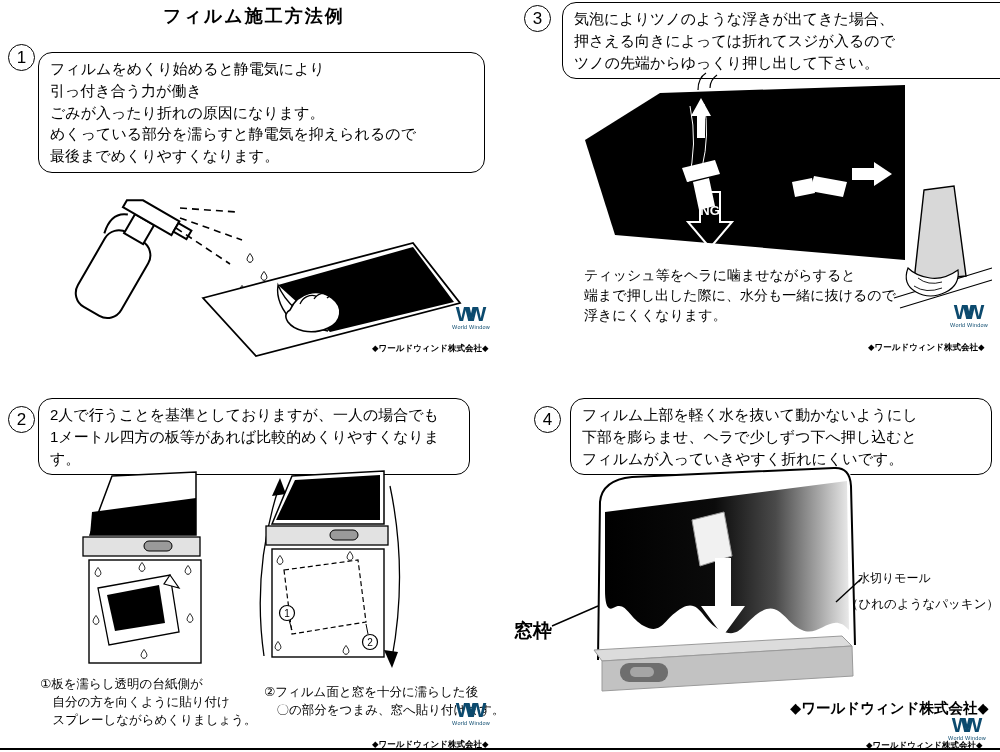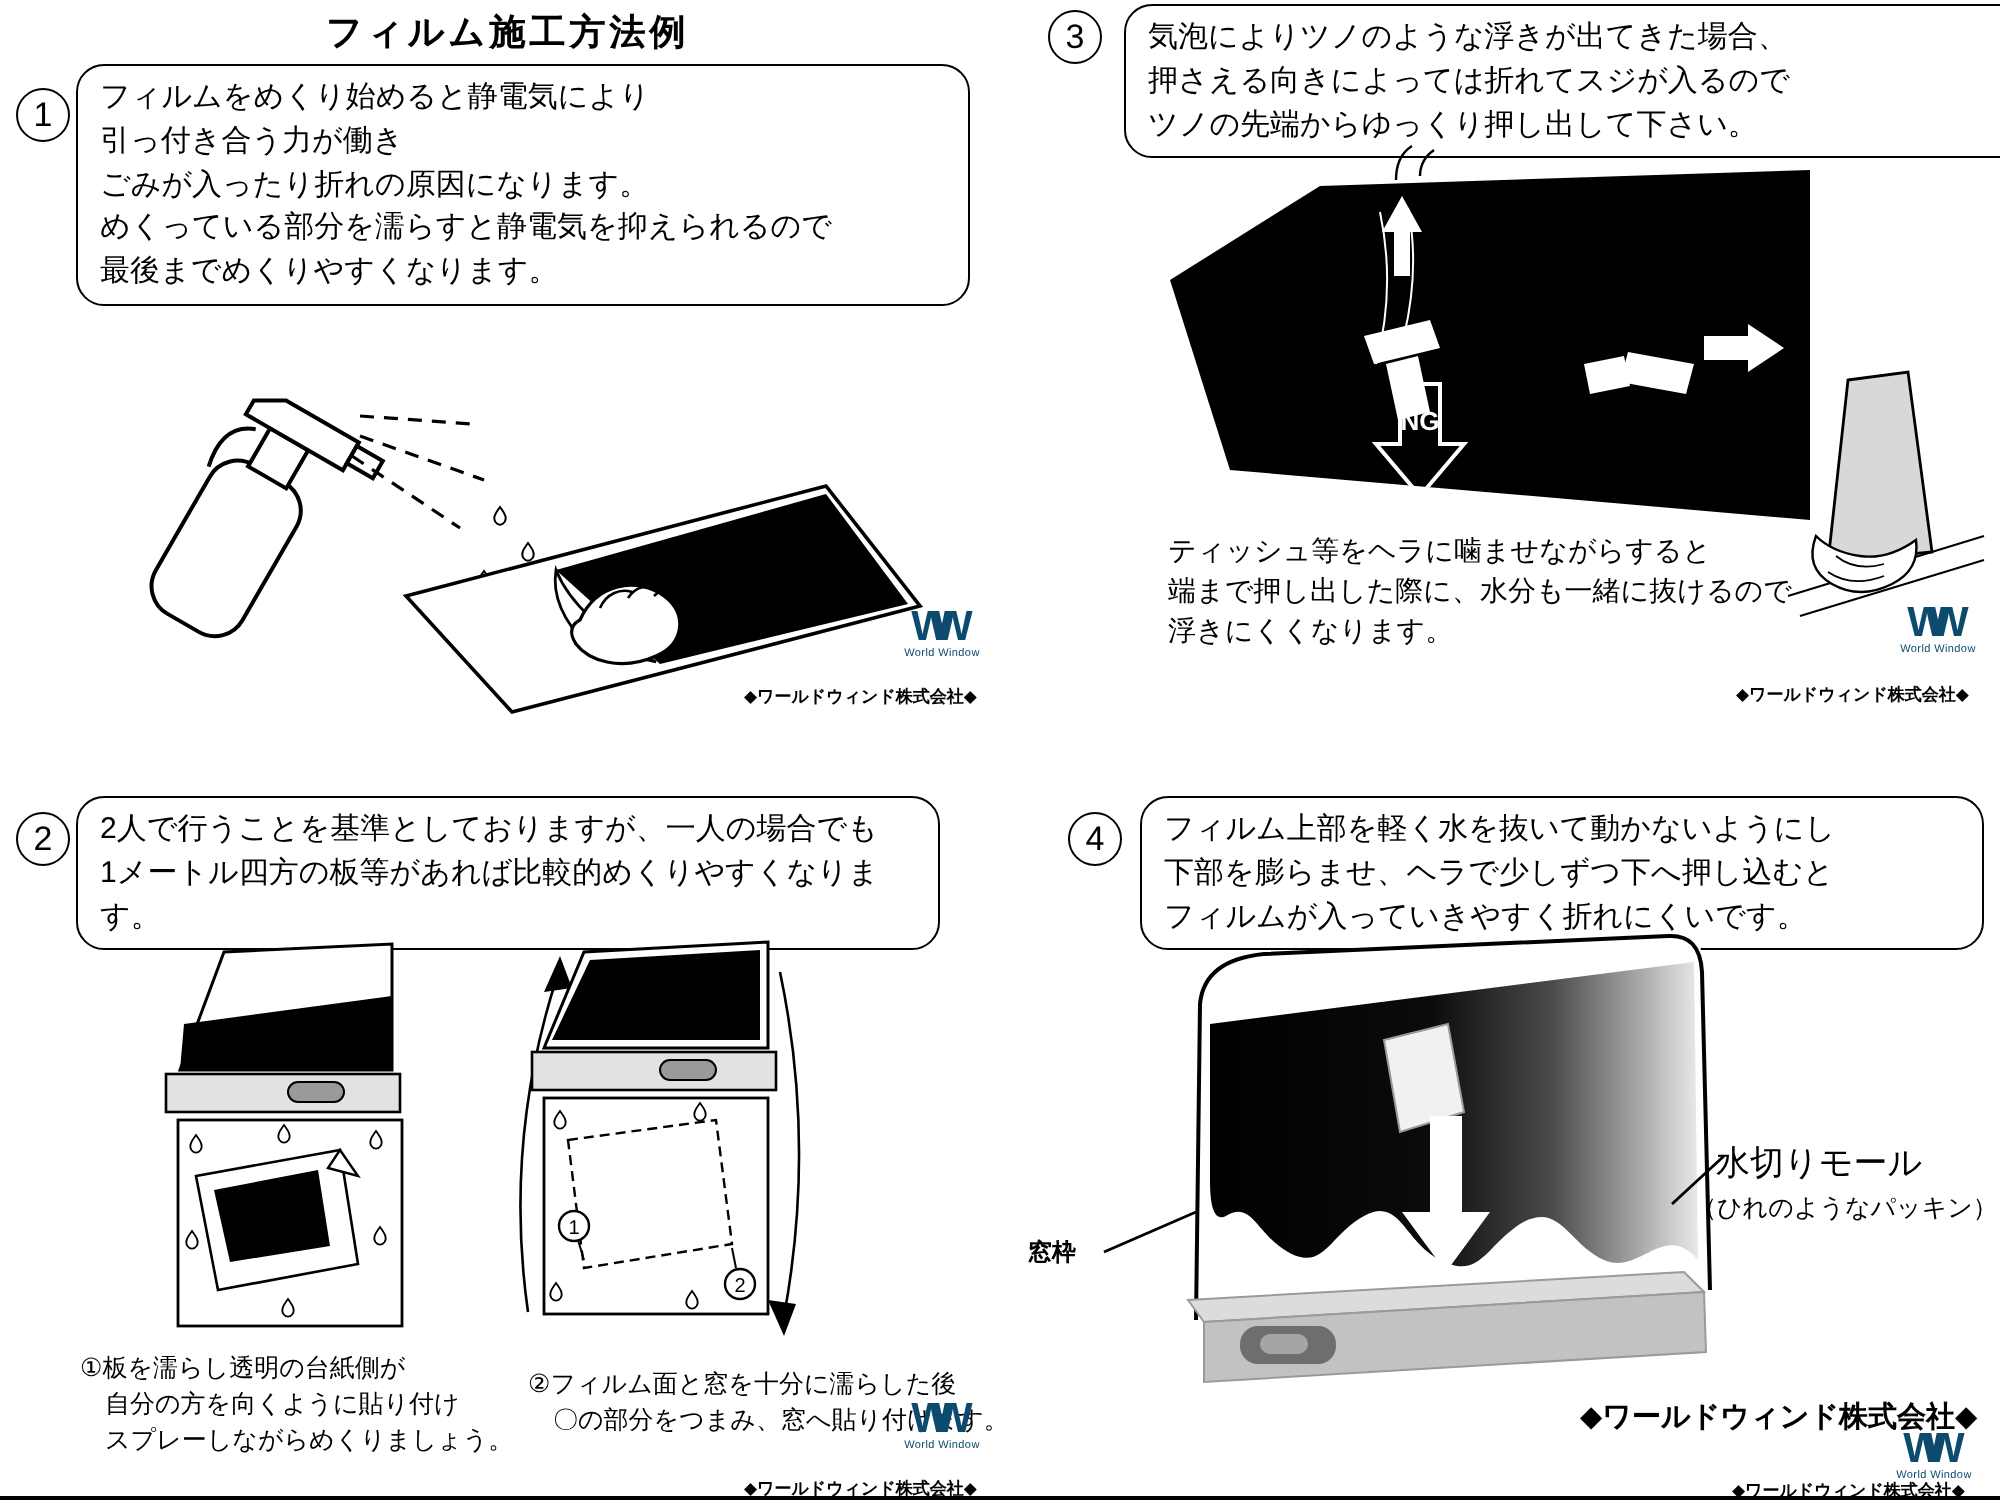--- a/index.html
+++ b/index.html
@@ -21,39 +21,39 @@
   .note-box {
     position:absolute; border:1.6px solid #000; border-radius:14px;
     padding:5px 11px; font-size:15px; line-height:1.45;
     white-space:pre-line;
   }
   .caption {
     position:absolute; font-size:12.5px; line-height:1.42; white-space:pre-line;
   }
   .caption.big { font-size:14px; }
   .label { position:absolute; white-space:pre; }
-  .lbl-windowframe { font-size:12px; font-weight:700; }
-  .lbl-molding { font-size:17px; }
+  .lbl-windowframe { font-size:19px; font-weight:700; }
+  .lbl-molding { font-size:12px; }
   .lbl-molding-sub { font-size:12.5px; }
   .ww-logo { position:absolute; width:46px; text-align:center; color:#0c4a6e; }
   .ww-logo .ww { font-size:21px; font-weight:700; line-height:1; }
   .ww-logo .w2 { margin-left:-9px; }
   .ww-logo .ww-sub { font-size:5.5px; letter-spacing:.2px; }
   .co-small { position:absolute; font-size:8.5px; font-weight:700; }
   .co-large { position:absolute; font-size:14.5px; font-weight:700; }
   .bottom-rule { position:absolute; left:0; top:748px; width:1000px; height:2px; background:#000; }
   svg.illus { position:absolute; }
 </style>
 </head>
 <body>
 
 <div class="title">フィルム施工方法例</div>
 
 <div class="circle-num" style="left:8px;top:44px">1</div>
-<div class="note-box" style="left:38px;top:32px;width:447px">フィルムをめくり始めると静電気により
+<div class="note-box" style="left:38px;top:52px;width:447px">フィルムをめくり始めると静電気により
 引っ付き合う力が働き
 ごみが入ったり折れの原因になります。
 めくっている部分を濡らすと静電気を抑えられるので
 最後までめくりやすくなります。</div>
 
 <svg class="illus" style="left:28px;top:158px" width="460" height="205" viewBox="0 0 460 205">
   <defs>
     <path id="drop" d="M0 -4.5 C2.6 -1 3.6 1 2.3 3 C1 4.8 -1 4.8 -2.3 3 C-3.6 1 -2.6 -1 0 -4.5 Z"></path>
     <linearGradient id="gradFilm" x1="0" y1="0" x2="1" y2="0">
       <stop offset="0" stop-color="#000"></stop>

